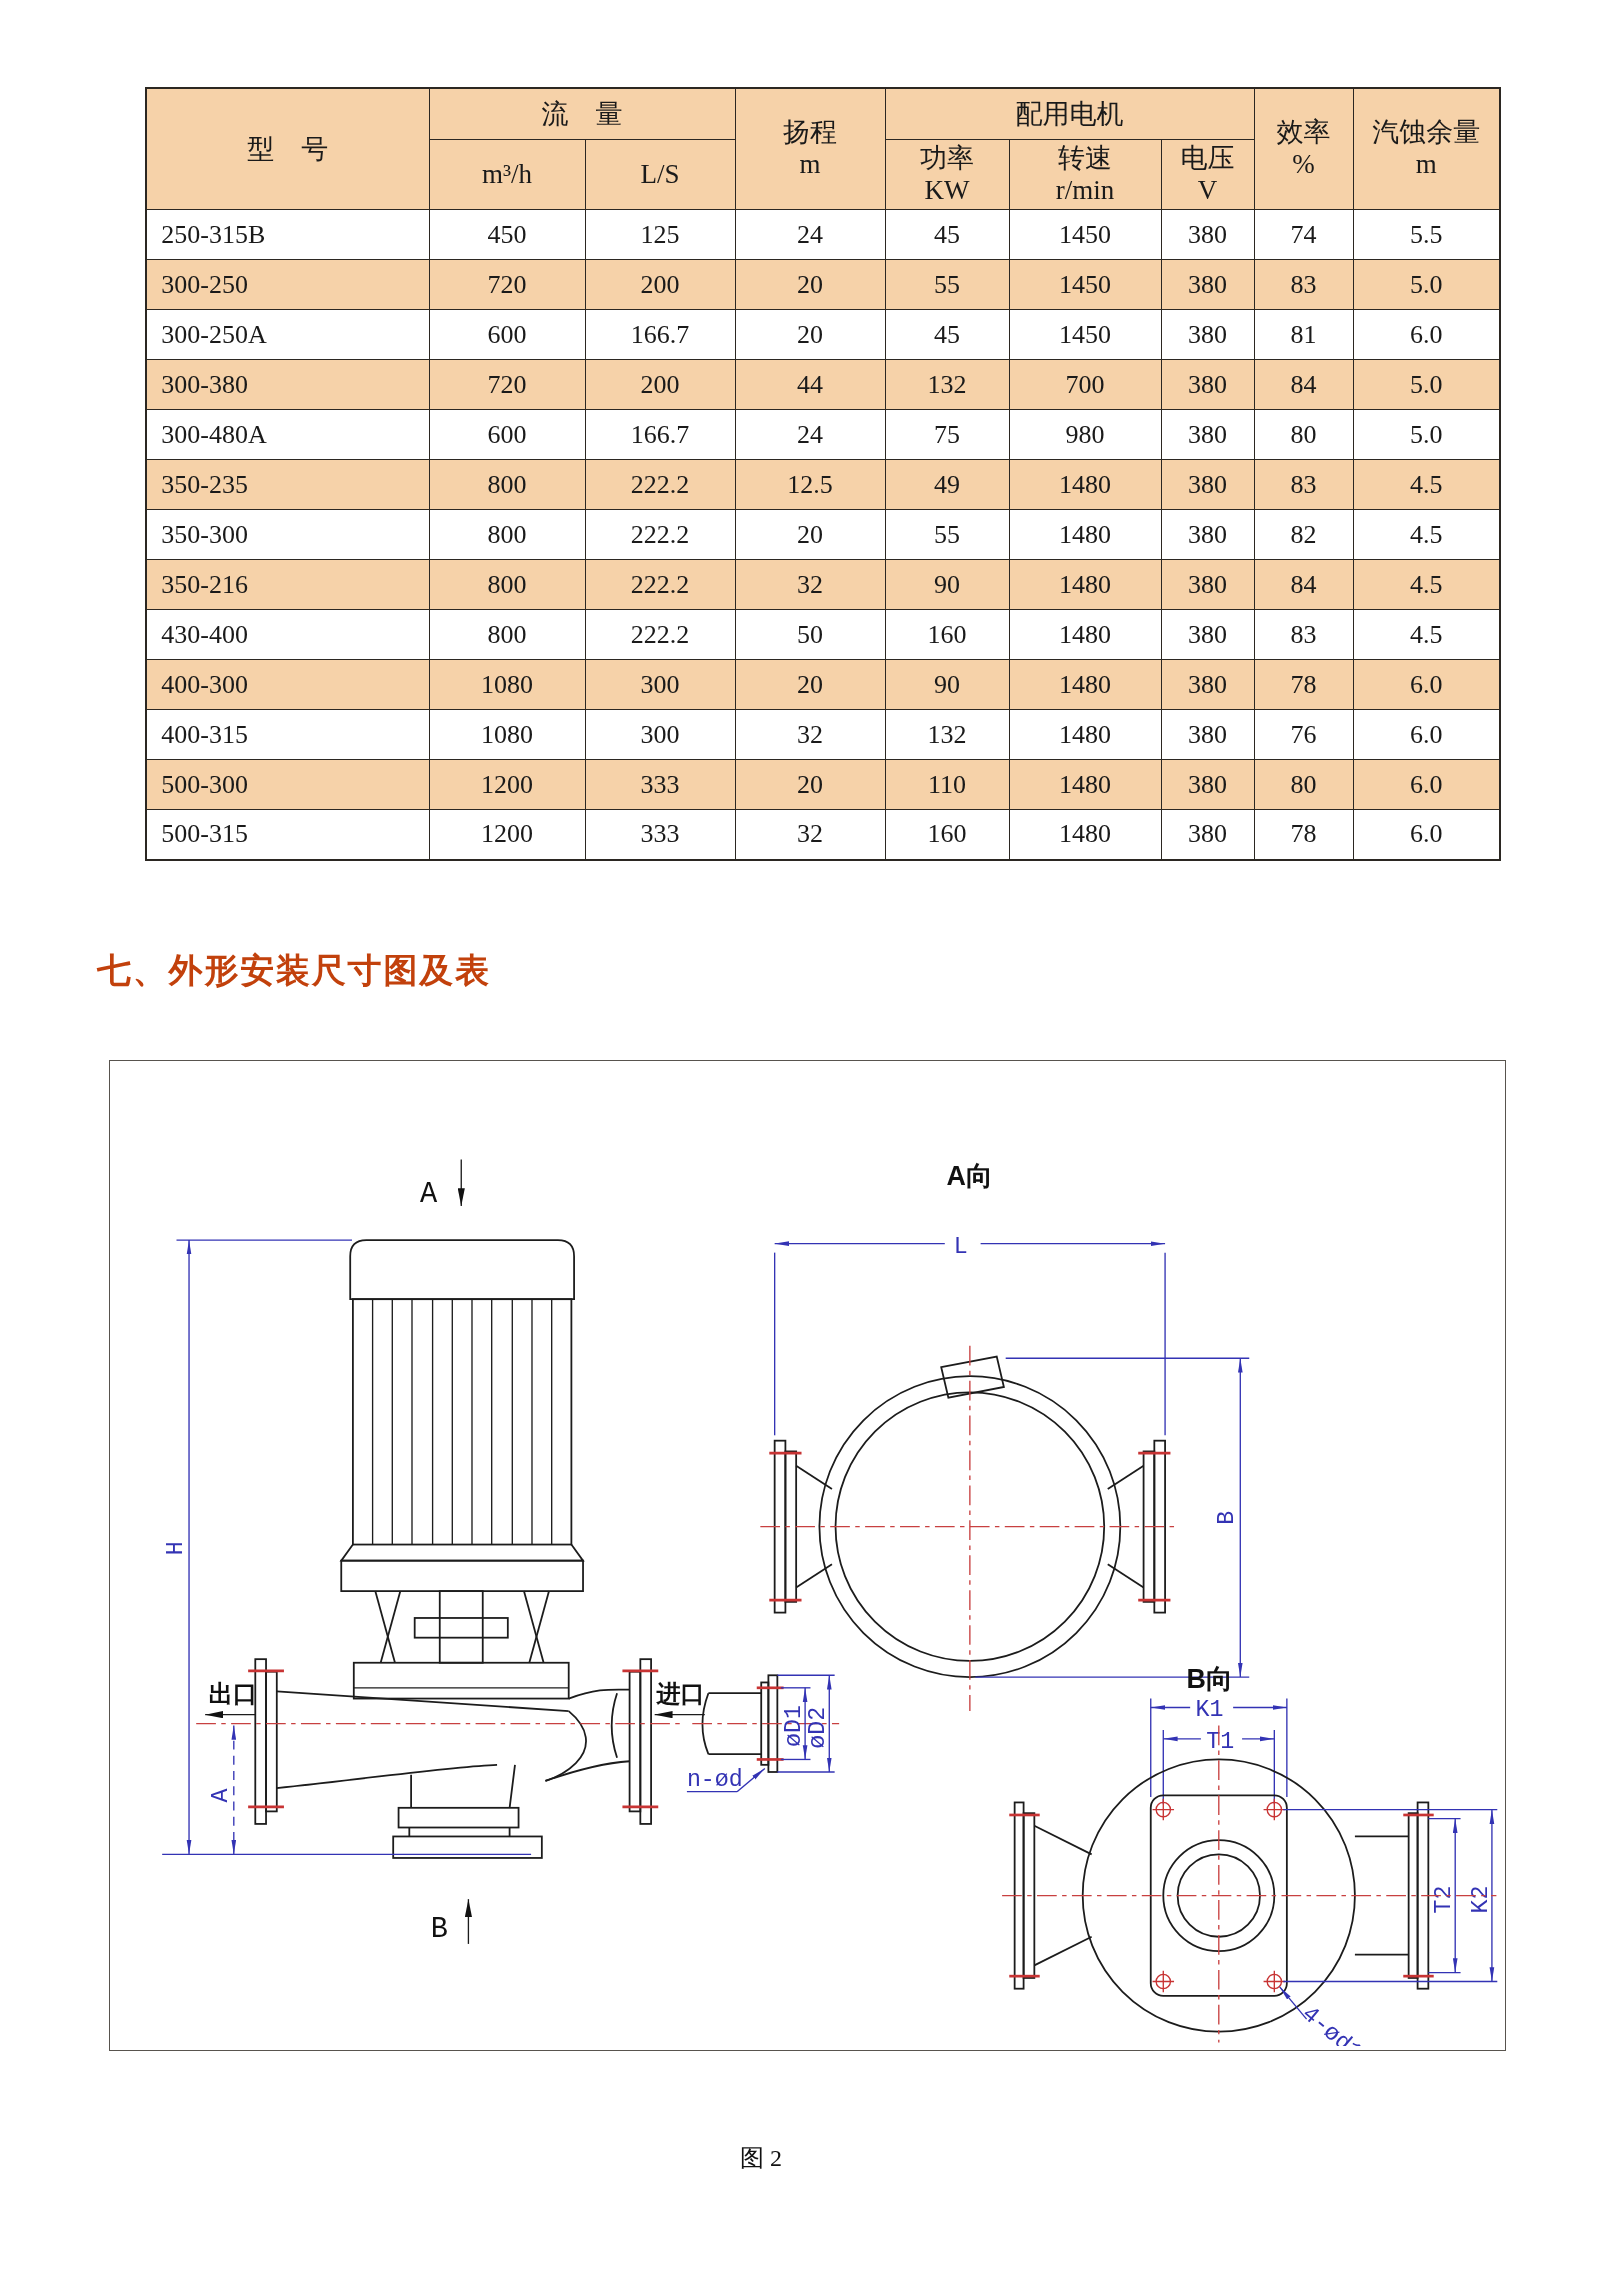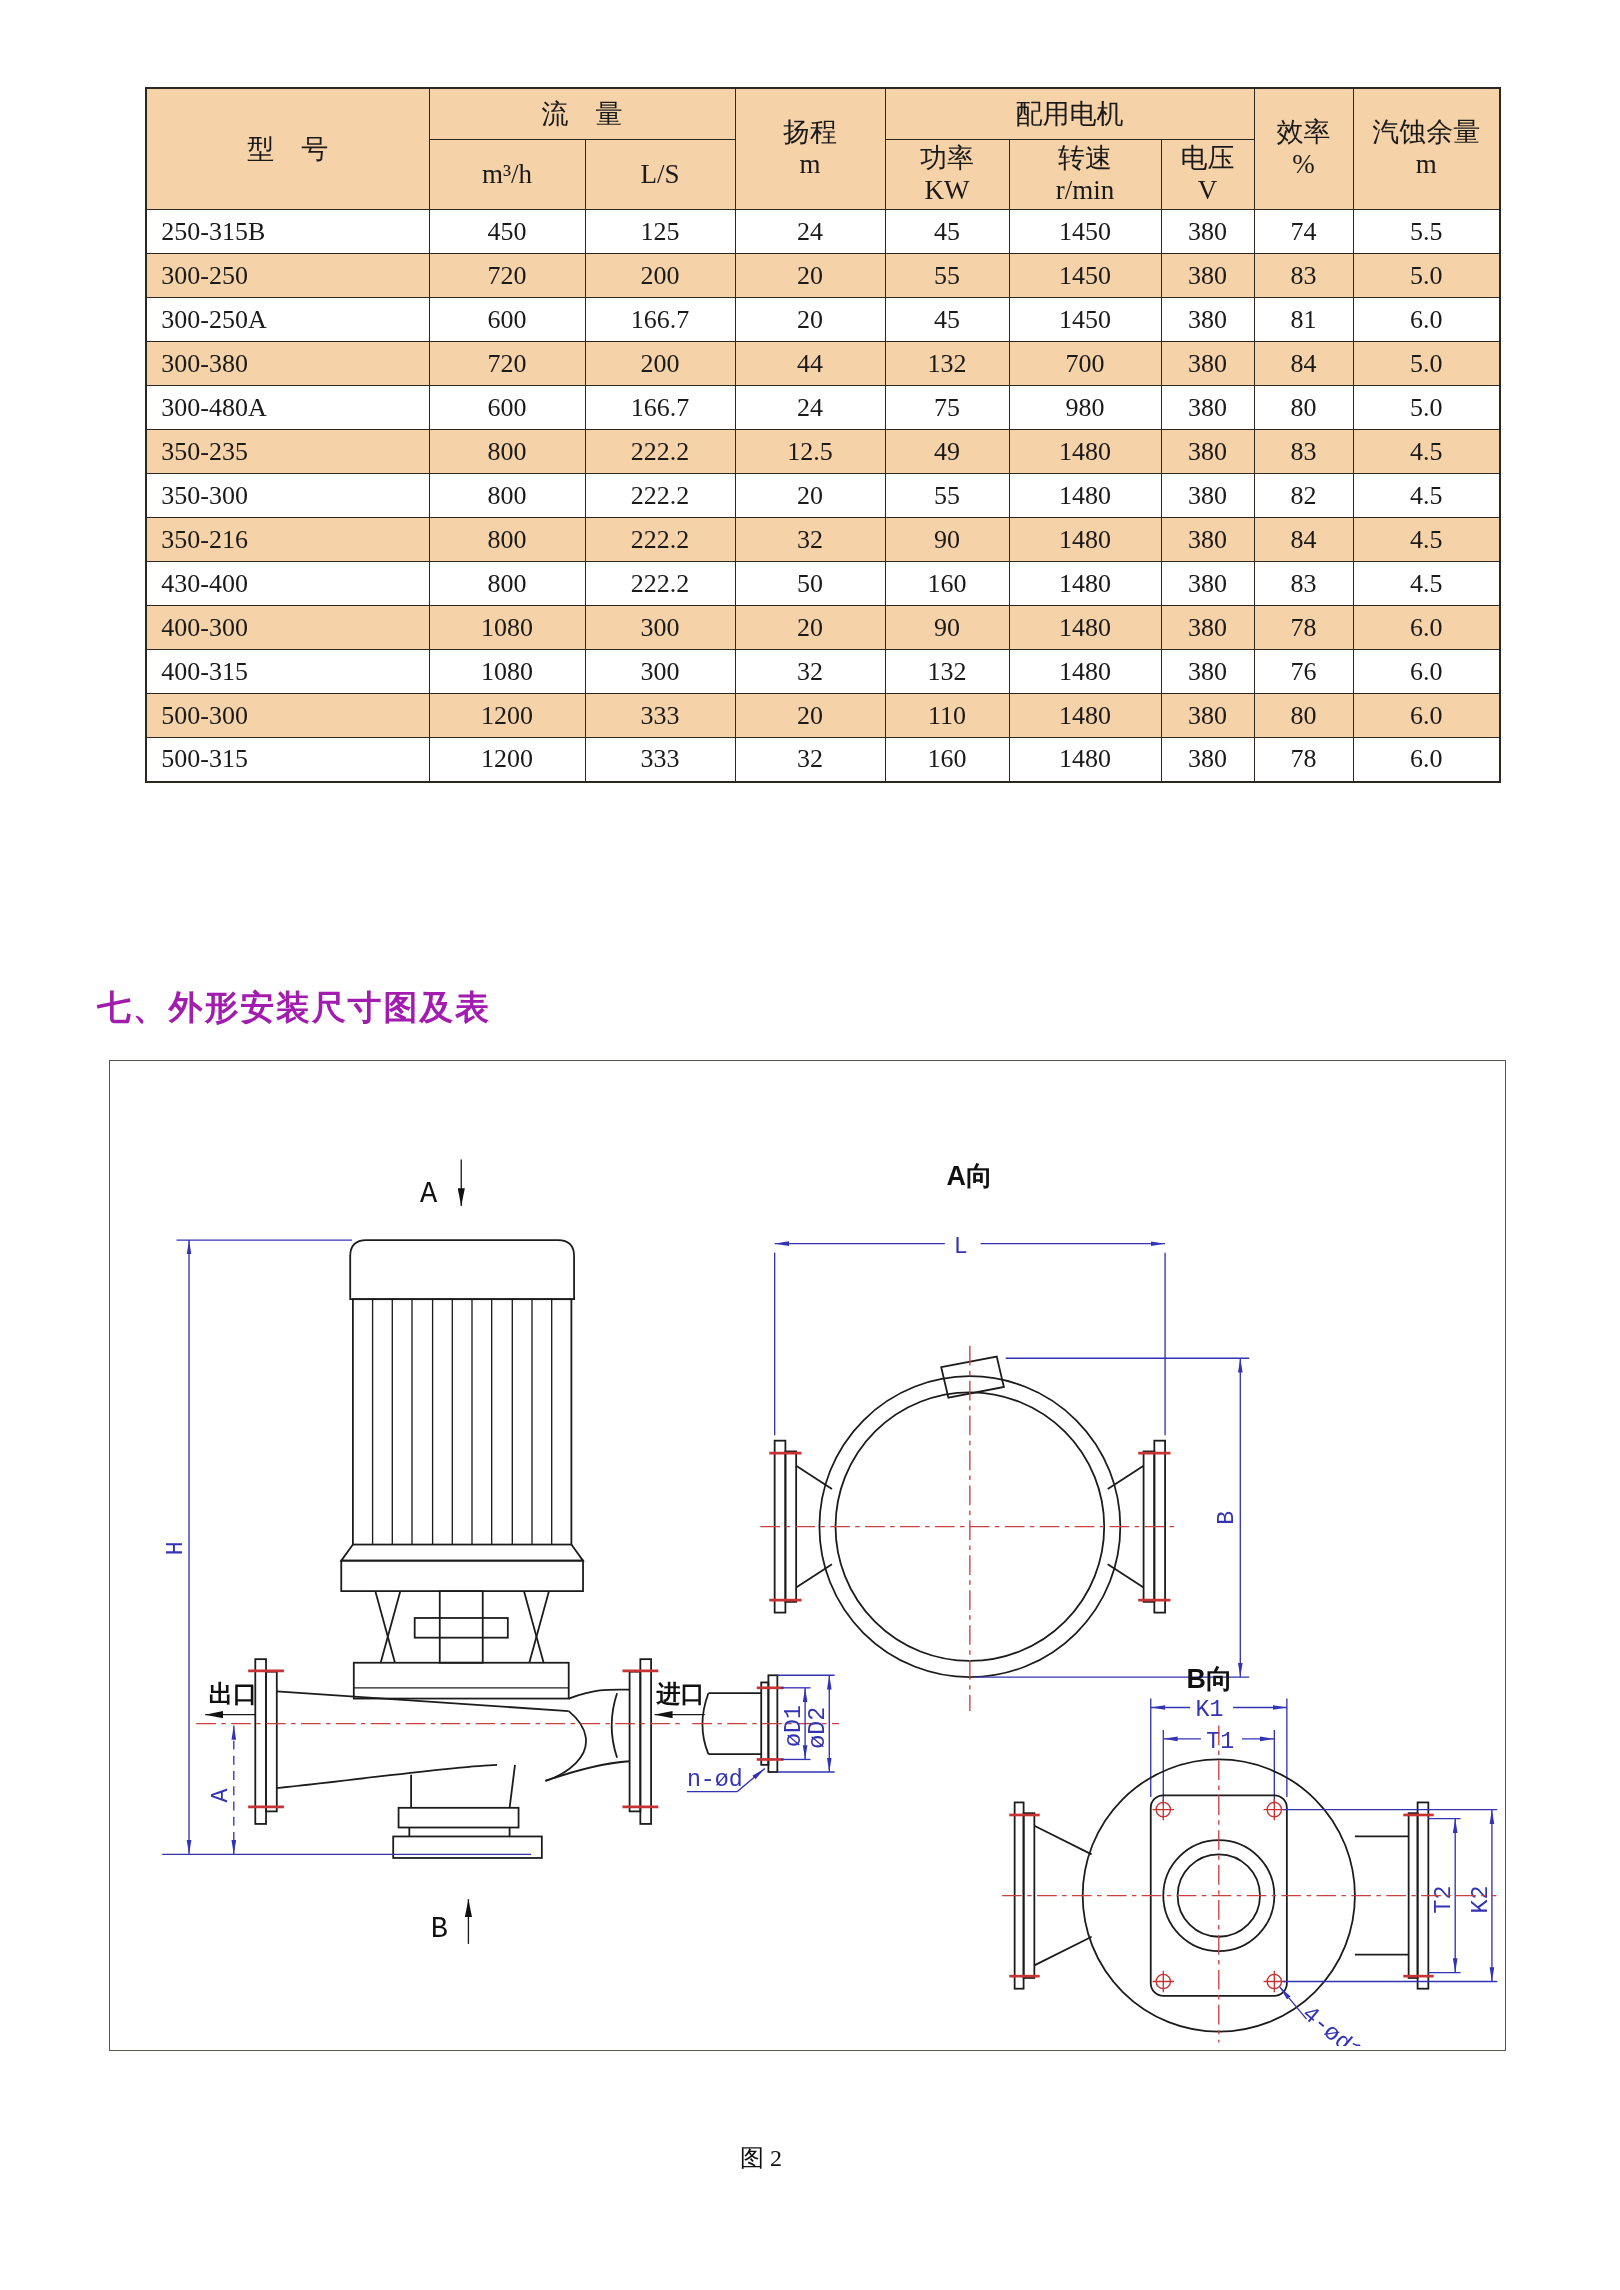--- a/index.html
+++ b/index.html
@@ -6,29 +6,29 @@
   body{width:1620px;height:2291px;position:relative;font-family:"Liberation Serif",serif;color:#1a1a1a;}
 
   
   .spec-table{position:absolute;left:145px;top:87px;width:1354px;border-collapse:collapse;table-layout:fixed;}
   .spec-table th,.spec-table td{border:1.8px solid #2b2722;font-weight:normal;}
   .spec-table{border:2.7px solid #2b2722;}
   .spec-table thead th{background:#f6d2a9;font-size:27px;text-align:center;padding:0;}
   .spec-table thead tr.h1 th{height:50px;}
   .spec-table thead tr.h2 th{height:69px;}
   .spec-table thead th .l1,.spec-table thead th .l2{display:block;line-height:1.18;}
-  .spec-table tbody tr{height:44px;}
+  .spec-table tbody tr{height:50px;}
   .spec-table tbody tr:nth-child(even){background:#f6d2a9;}
   .spec-table td{font-size:26px;}
   .spec-table td.model{text-align:left;padding-left:14.3px;}
   .spec-table td.num{text-align:center;}
 
   
-  .sec-heading{position:absolute;left:97px;top:985px;font-family:"Liberation Sans",sans-serif;
-               font-weight:bold;font-size:34px;letter-spacing:1.8px;color:#a21caf;}
+  .sec-heading{position:absolute;left:97px;top:948px;font-family:"Liberation Sans",sans-serif;
+               font-weight:bold;font-size:34px;letter-spacing:1.8px;color:#c2410c;}
 
   
   .fig-frame{position:absolute;left:109px;top:1060px;width:1395px;height:989px;border:1.8px solid #58544e;background:#fff;}
   .fig-caption{position:absolute;left:591px;top:2142px;width:340px;text-align:center;font-size:24px;color:#111;}
 
   svg .oln{stroke:#1c1c1c;stroke-width:2;fill:none;}
   svg .thin{stroke:#1c1c1c;stroke-width:1.5;fill:none;}
   svg .dim{stroke:#3333b4;stroke-width:1.5;fill:none;}
   svg .dimd{stroke:#3333b4;stroke-width:1.5;fill:none;stroke-dasharray:10 7;}
   svg .cl{stroke:#c84040;stroke-width:1.5;fill:none;stroke-dasharray:22 6 5 6;}

